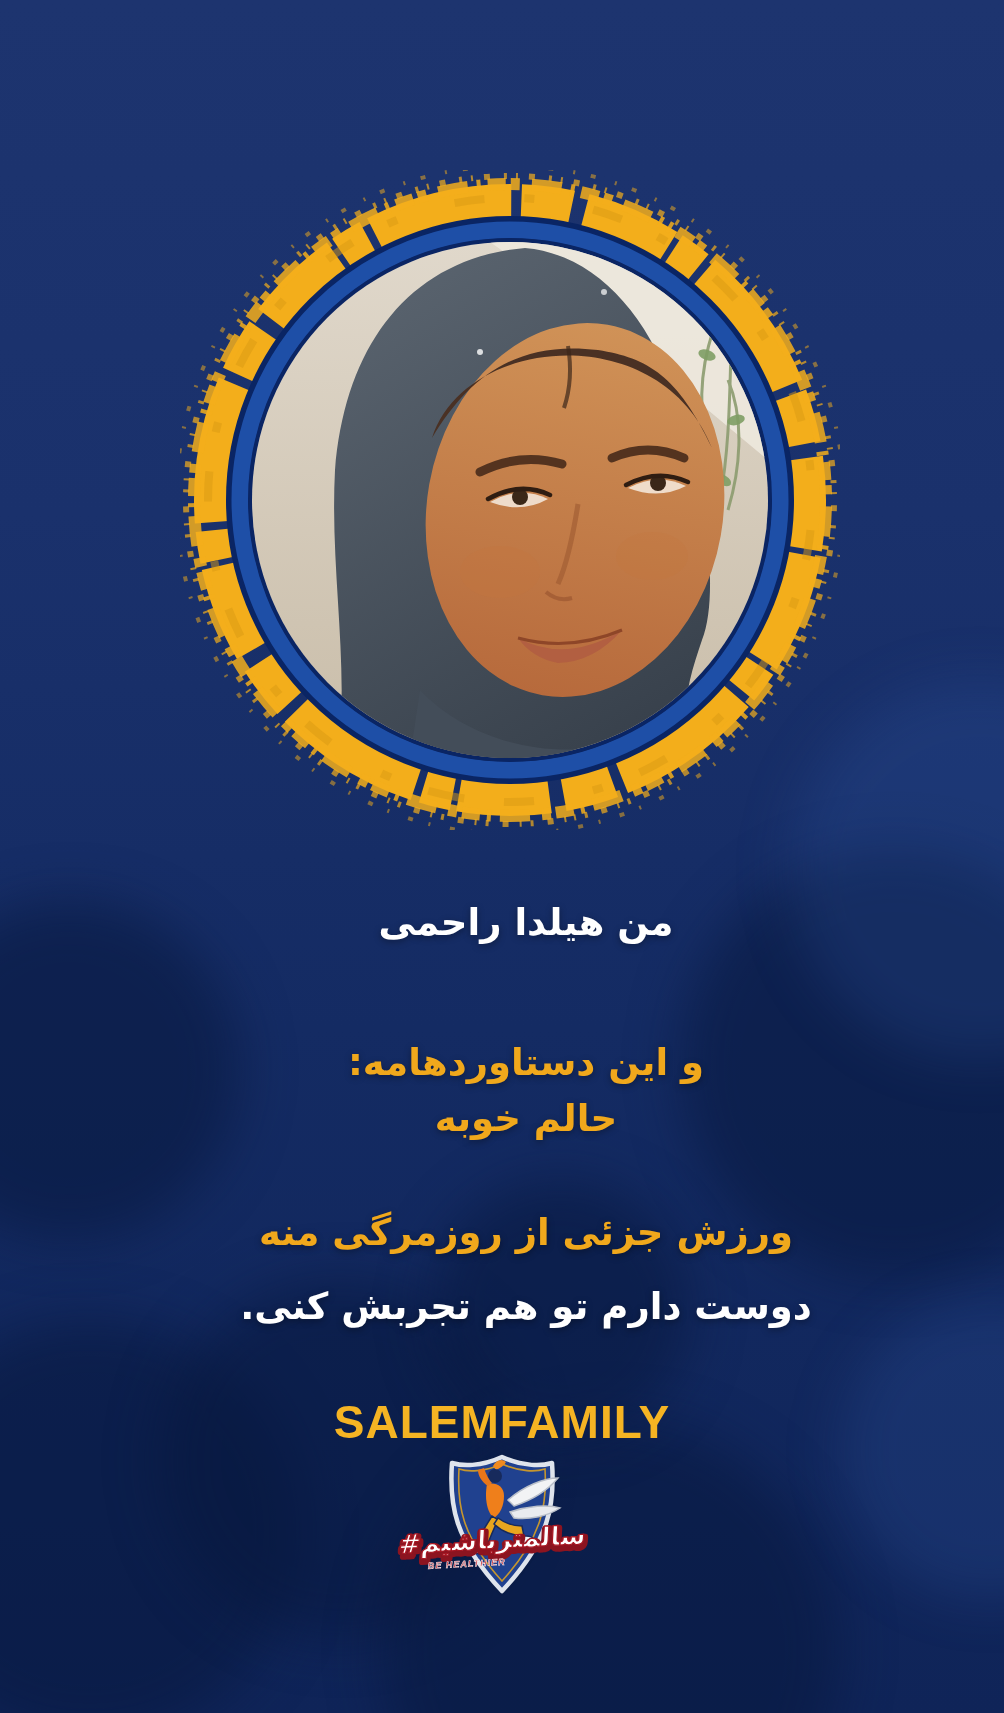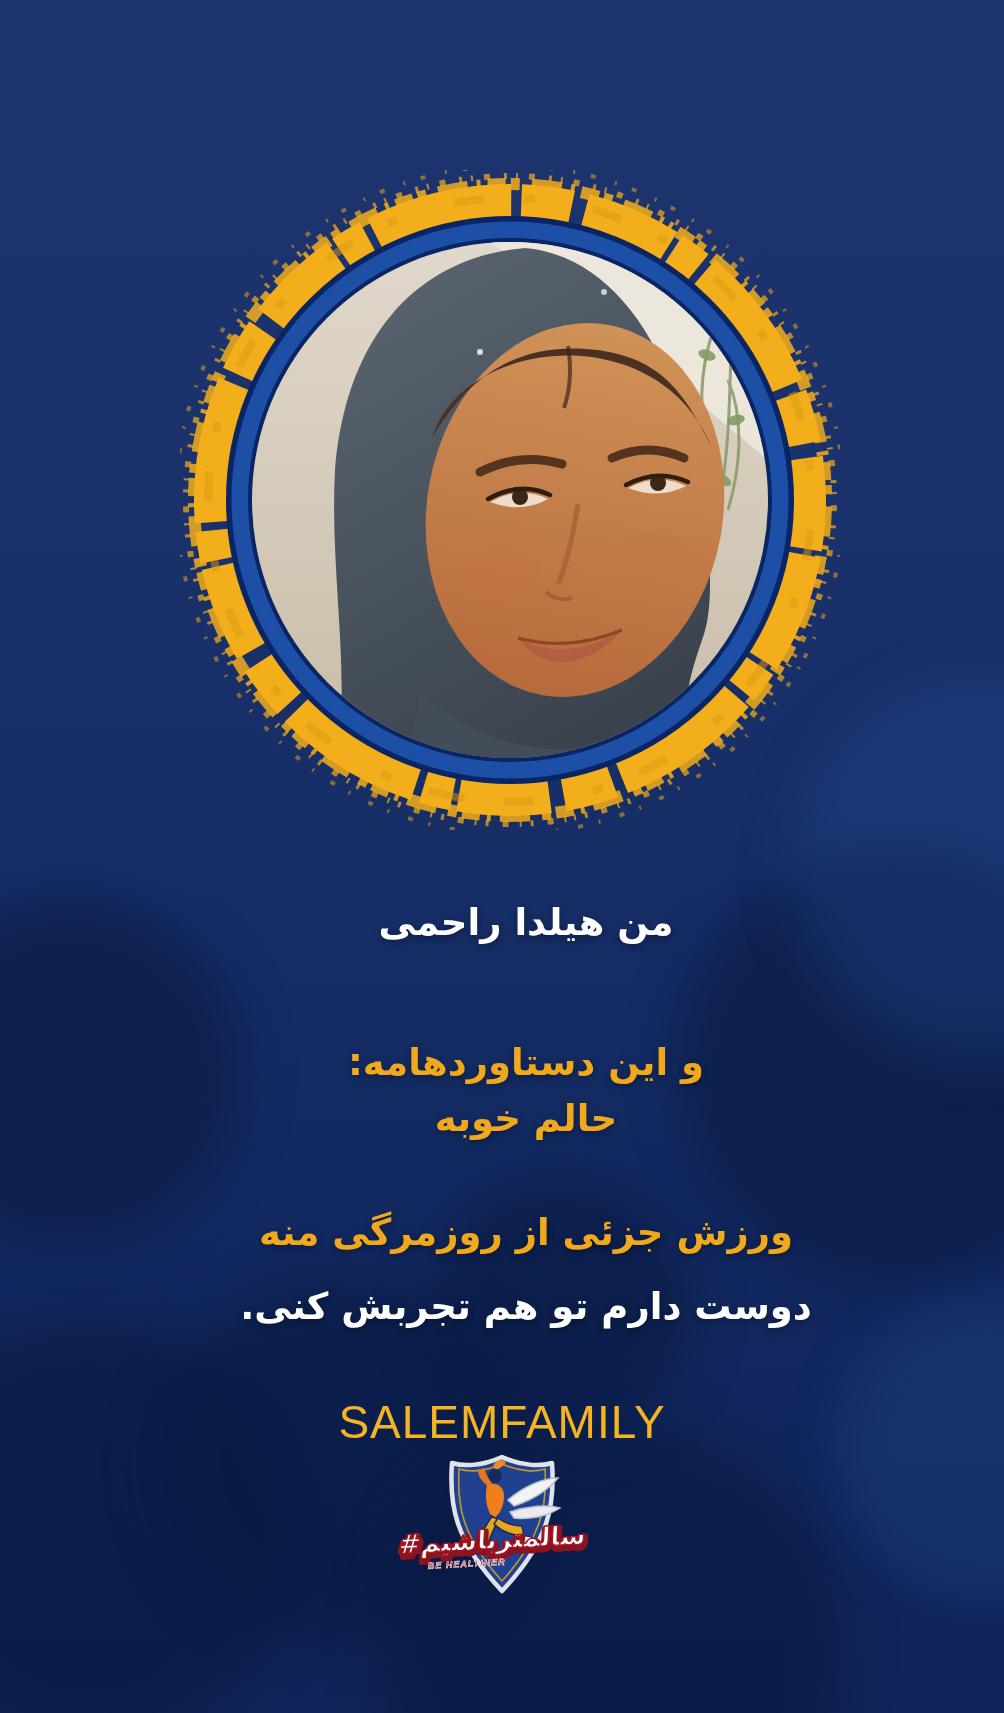--- a/index.html
+++ b/index.html
@@ -39,21 +39,21 @@
   .l-achv1{top:1059px;}
   .l-achv2{top:1117px;}
   .l-achv3{top:1173px;text-align:center;}
   .l-cta1{top:1247px;}
   .l-cta2{top:1301px;}
 
   .promo{
     position:absolute;left:0;top:1396px;width:1004px;
     text-align:center;color:#F5B423;
     font-family:"Liberation Sans","DejaVu Sans",sans-serif;
-    font-weight:normal;font-size:46px;line-height:52px;letter-spacing:1px;
+    font-weight:bold;font-size:46px;line-height:52px;letter-spacing:1px;
   }
   .logo{position:absolute;left:392px;top:1452px;width:220px;height:150px;}
 </style>
 </head>
 <body>
 
 <div class="poster">
 
   <div class="blob dark b1"></div>
   <div class="blob dark b2"></div>

